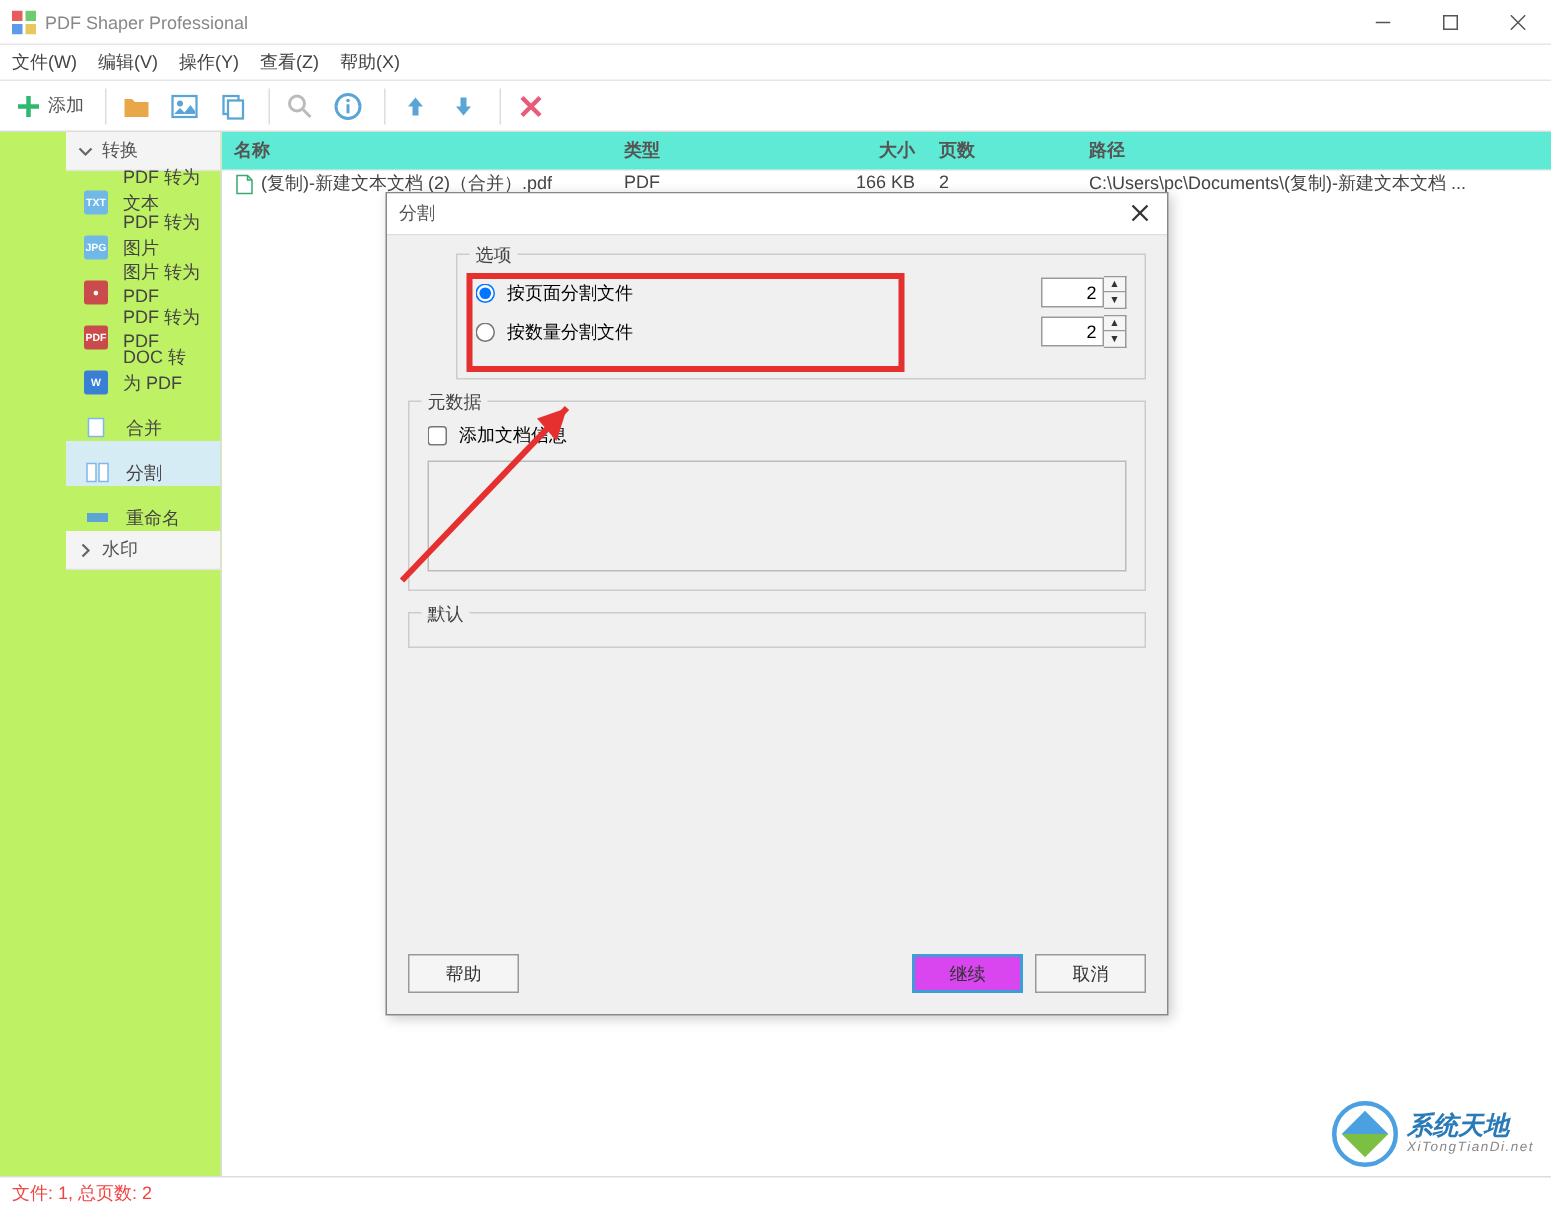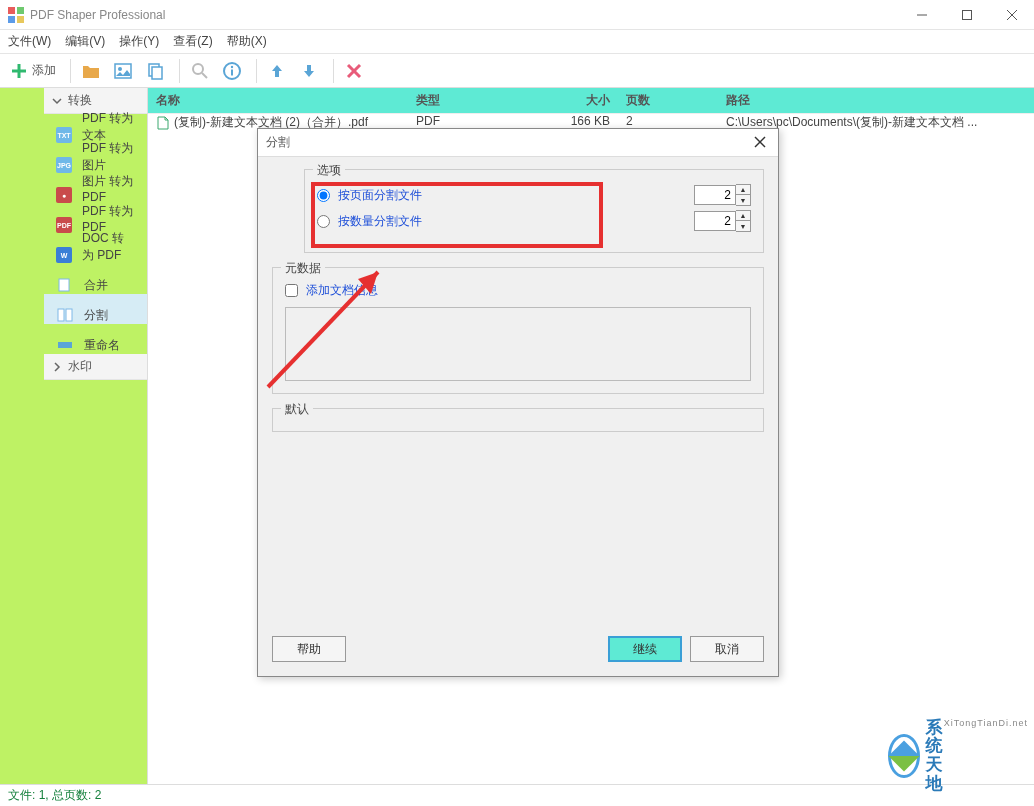--- a/index.html
+++ b/index.html
@@ -33,51 +33,51 @@
 .col-name { width: 260px; }
 .col-type { width: 140px; }
 .col-size { width: 70px; text-align: right; }
 .col-pages { width: 100px; }
 .col-path { flex: 1; }
 
 .row { height: 22px; display: flex; color: #444; }
 .row div { padding: 0 8px; overflow: hidden; white-space: nowrap; }
 .row .fico { width: 14px; height: 14px; display: inline-block; margin-right: 4px; vertical-align: middle; }
 
-.statusbar { height: 22px; border-top: 1px solid #ddd; display: flex; align-items: center; padding: 0 8px; color: #15803d; font-size: 12px; }
+.statusbar { height: 22px; border-top: 1px solid #ddd; display: flex; align-items: center; padding: 0 8px; color: #ef4444; font-size: 12px; }
 
 .dialog { position: absolute; left: 257px; top: 128px; width: 522px; height: 549px; background: #f0f0f0; border: 1px solid #888; box-shadow: 2px 2px 8px rgba(0,0,0,0.2); display: flex; flex-direction: column; }
 .dlg-title { height: 28px; background: #fff; display: flex; align-items: center; justify-content: space-between; padding: 0 8px; border-bottom: 1px solid #ddd; color: #555; }
 .dlg-close { font-size: 14px; color: #333; padding: 0 4px; }
 .dlg-body { flex: 1; padding: 12px 14px; position: relative; }
 .fieldset { border: 1px solid #ccc; margin-bottom: 14px; padding: 10px 12px 12px; position: relative; }
 .fieldset .legend { position: absolute; top: -8px; left: 8px; background: #f0f0f0; padding: 0 4px; color: #444; }
 .opt-row { display: flex; align-items: center; margin: 4px 0; gap: 6px; }
-.opt-row label { color: #1d4ed8; margin-left:2px;}
+.opt-row label { color: #000000; margin-left:2px;}
 .spin { display: flex; align-items: center; margin-left: auto; }
 .spin input { width: 42px; height: 20px; border: 1px solid #999; text-align: right; padding: 0 4px; font-size: 12px; background:#fff;}
 .spin .arrows { display: flex; flex-direction: column; border: 1px solid #999; border-left: none; }
 .spin .arrows div { width: 14px; height: 10px; display: flex; align-items: center; justify-content: center; font-size: 7px; line-height:7px; background:#f5f5f5; }
 .spin .arrows div:first-child { border-bottom: 1px solid #999; }
 
 .meta-box { border: 1px solid #bbb; height: 74px; margin-top: 8px; background: #f0f0f0; }
 
 .redbox { position: absolute; border: 4px solid #e63030; pointer-events: none; }
 .arrow-svg { position: absolute; pointer-events: none; }
 
 .dlg-buttons { display: flex; padding: 8px 14px 14px; gap: 8px; align-items: center; }
 .dlg-buttons .spacer { flex: 1; }
 .btn { min-width: 74px; height: 26px; border: 1px solid #999; background: #f5f5f5; display: flex; align-items: center; justify-content: center; color: #333; font-size: 12px; }
-.btn.primary { border: 2px solid #3a9fd6; background:#5eead4; }
+.btn.primary { border: 2px solid #3a9fd6; background:#d946ef; }
 
 .chev { width:10px; height:10px; }
 .logo-badge { position:absolute; right:6px; bottom:26px; width:140px; height:48px; display:flex; align-items:center; gap:6px; pointer-events:none; }
 .logo-circle { width:44px; height:44px; border-radius:50%; border:3px solid #4aa0e0; background:#fff; display:flex; align-items:center; justify-content:center; }
 .logo-cube { width:22px; height:22px; background:linear-gradient(135deg,#4aa0e0 50%,#7bc043 50%); transform:rotate(45deg); }
-.logo-text { display:flex; flex-direction:row; line-height:1.1;}
+.logo-text { display:flex; flex-direction:column; line-height:1.1;font-style:italic;}
 .logo-text .l1 { font-size:17px; font-weight:bold; color:#2a7ab8; }
 .logo-text .l2 { font-size:9px; color:#888; letter-spacing:1px;}
 
 .file-icon-badge { width:16px; height:16px; border-radius:2px; display:flex; align-items:center; justify-content:center; font-size:7px; font-weight:bold; color:#fff; }
 </style>
 </head>
 <body>
 
 <div class="titlebar">
   <span class="appicon">

